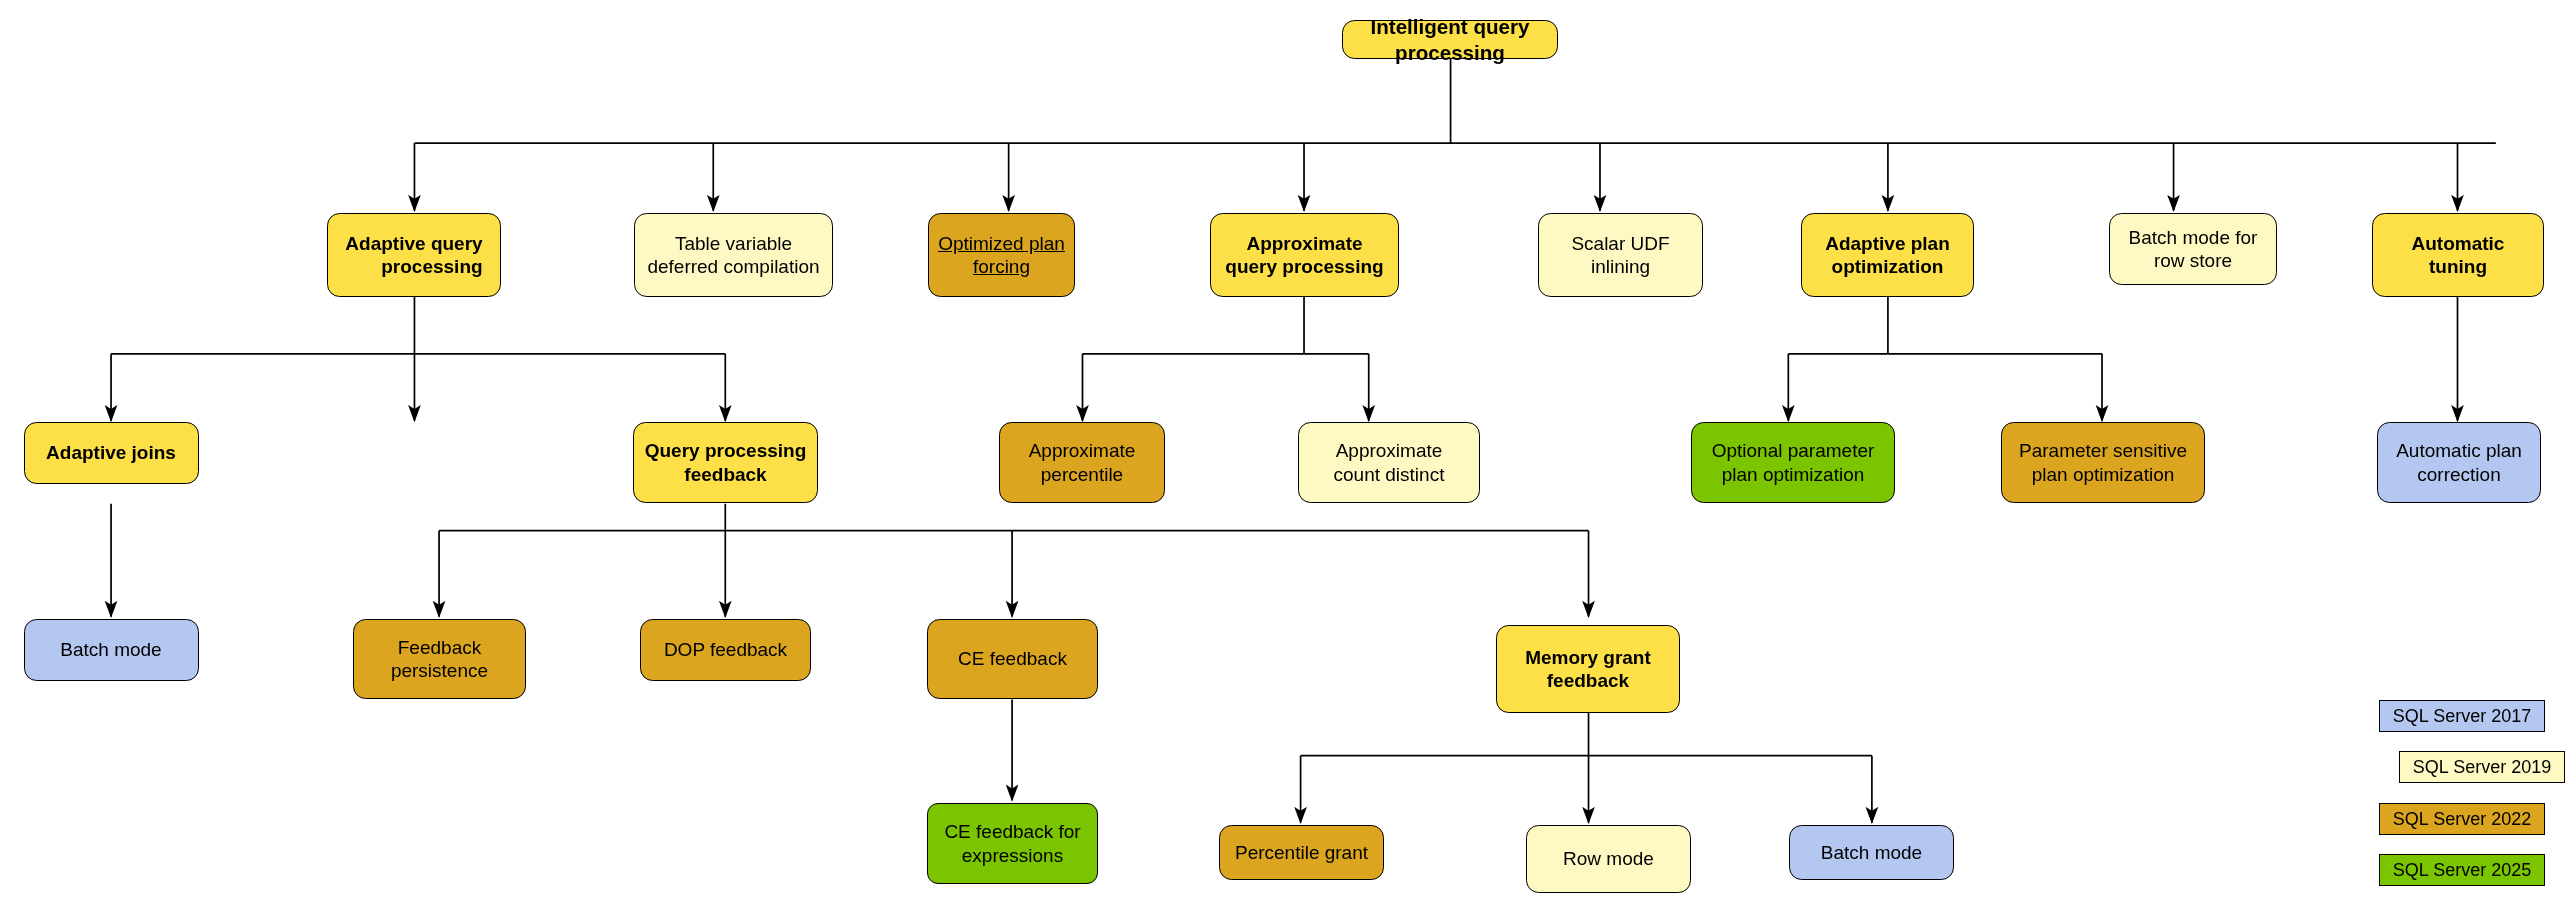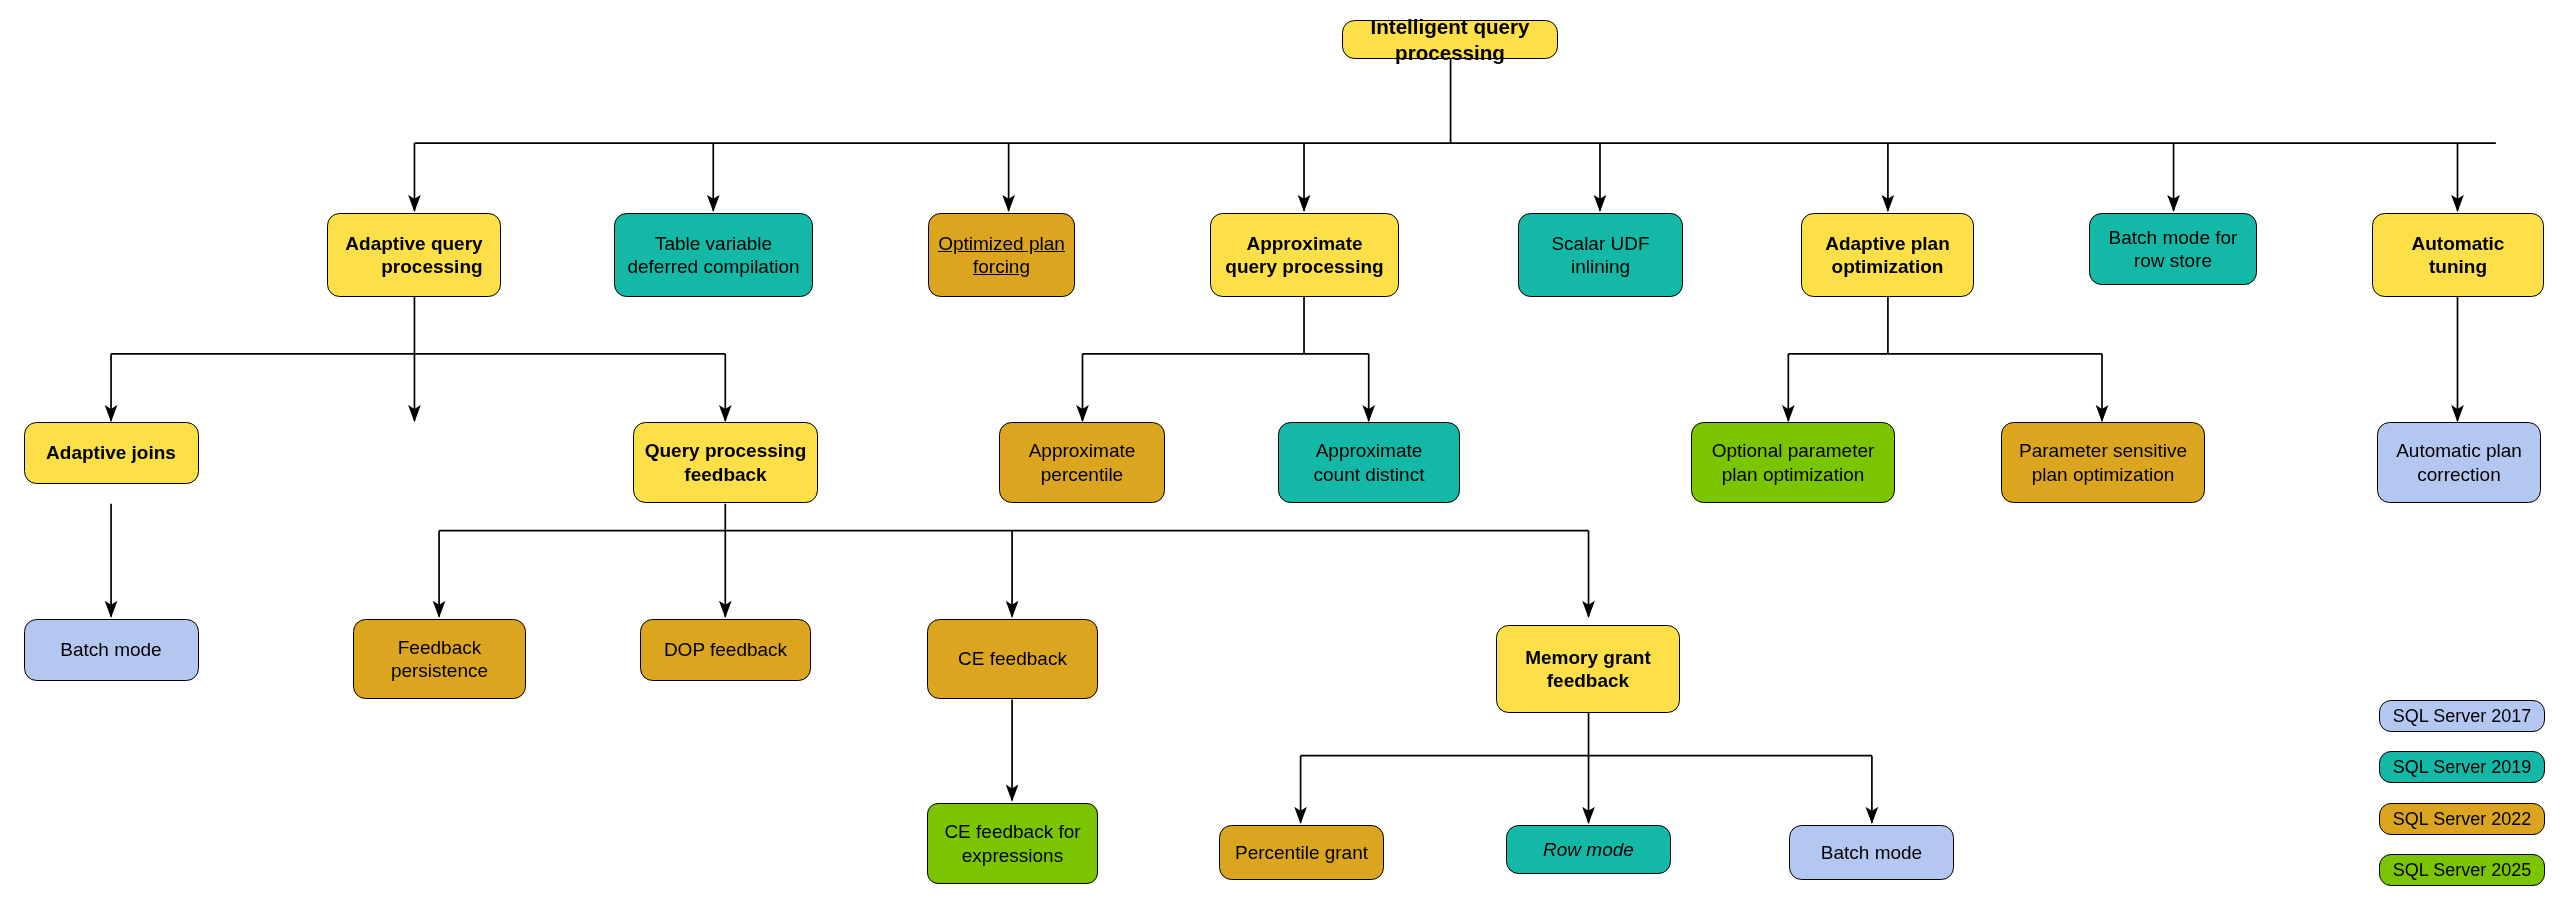--- a/index.html
+++ b/index.html
@@ -20,32 +20,32 @@
     align-items:center;
     justify-content:center;
     text-align:center;
     color:#000000;
     line-height:1.22;
     padding:2.3px 4.6px;
     white-space:pre-line;
     background:#ffffff;
   }
   .fill-white{background:#fde047;}
-  .fill-gray{background:#14b8a6;}
+  .fill-gray{background:#fef9c3;margin-left:20px;}
   .fill-orange{background:#dba520;}
   .fill-green{background:#7ac400;}
   .fill-blue{background:#b4c7f0;}
   .w-root{font-weight:bold;font-size:20.6px;}
   .w-bold{font-weight:bold;font-size:19px;}
   .w-norm{font-weight:normal;font-size:19px;}
   .legend{
     position:absolute;
     box-sizing:border-box;
     border:1.7px solid #000000;
-    border-radius:12px;
+    border-radius:0;
     display:flex;align-items:center;justify-content:center;
     font-size:18px;font-weight:normal;color:#000;
   }
 </style>
 </head>
 <body>
 
 <div id="stage">
 
   <svg id="edges" width="2576" height="916" viewBox="0 0 4500 1600">
@@ -164,21 +164,21 @@
   <div class="node fill-orange w-norm" style="left:927px;top:619px;width:171px;height:80px;">CE feedback</div>
 
   <div class="node fill-white w-bold" style="left:1496px;top:625px;width:184px;height:88px;">Memory grant
 feedback</div>
 
   <div class="node fill-green w-norm" style="left:927px;top:803px;width:171px;height:81px;border-radius:11px;">CE feedback for
 expressions</div>
 
   <div class="node fill-orange w-norm" style="left:1219px;top:825px;width:165px;height:55px;">Percentile grant</div>
 
-  <div class="node fill-gray w-norm" style="left:1506px;top:825px;width:165px;height:49px;font-style:italic;">Row mode</div>
+  <div class="node fill-gray w-norm" style="left:1506px;top:825px;width:165px;height:68px;">Row mode</div>
 
   <div class="node fill-blue w-norm" style="left:1789px;top:825px;width:165px;height:55px;">Batch mode</div>
 
   <div class="legend fill-blue" style="left:2379px;top:700px;width:166px;height:32px;">SQL Server 2017</div>
   <div class="legend fill-gray" style="left:2379px;top:751px;width:166px;height:32px;">SQL Server 2019</div>
   <div class="legend fill-orange" style="left:2379px;top:803px;width:166px;height:32px;">SQL Server 2022</div>
   <div class="legend fill-green" style="left:2379px;top:854px;width:166px;height:32px;">SQL Server 2025</div>
 
 </div>
 

